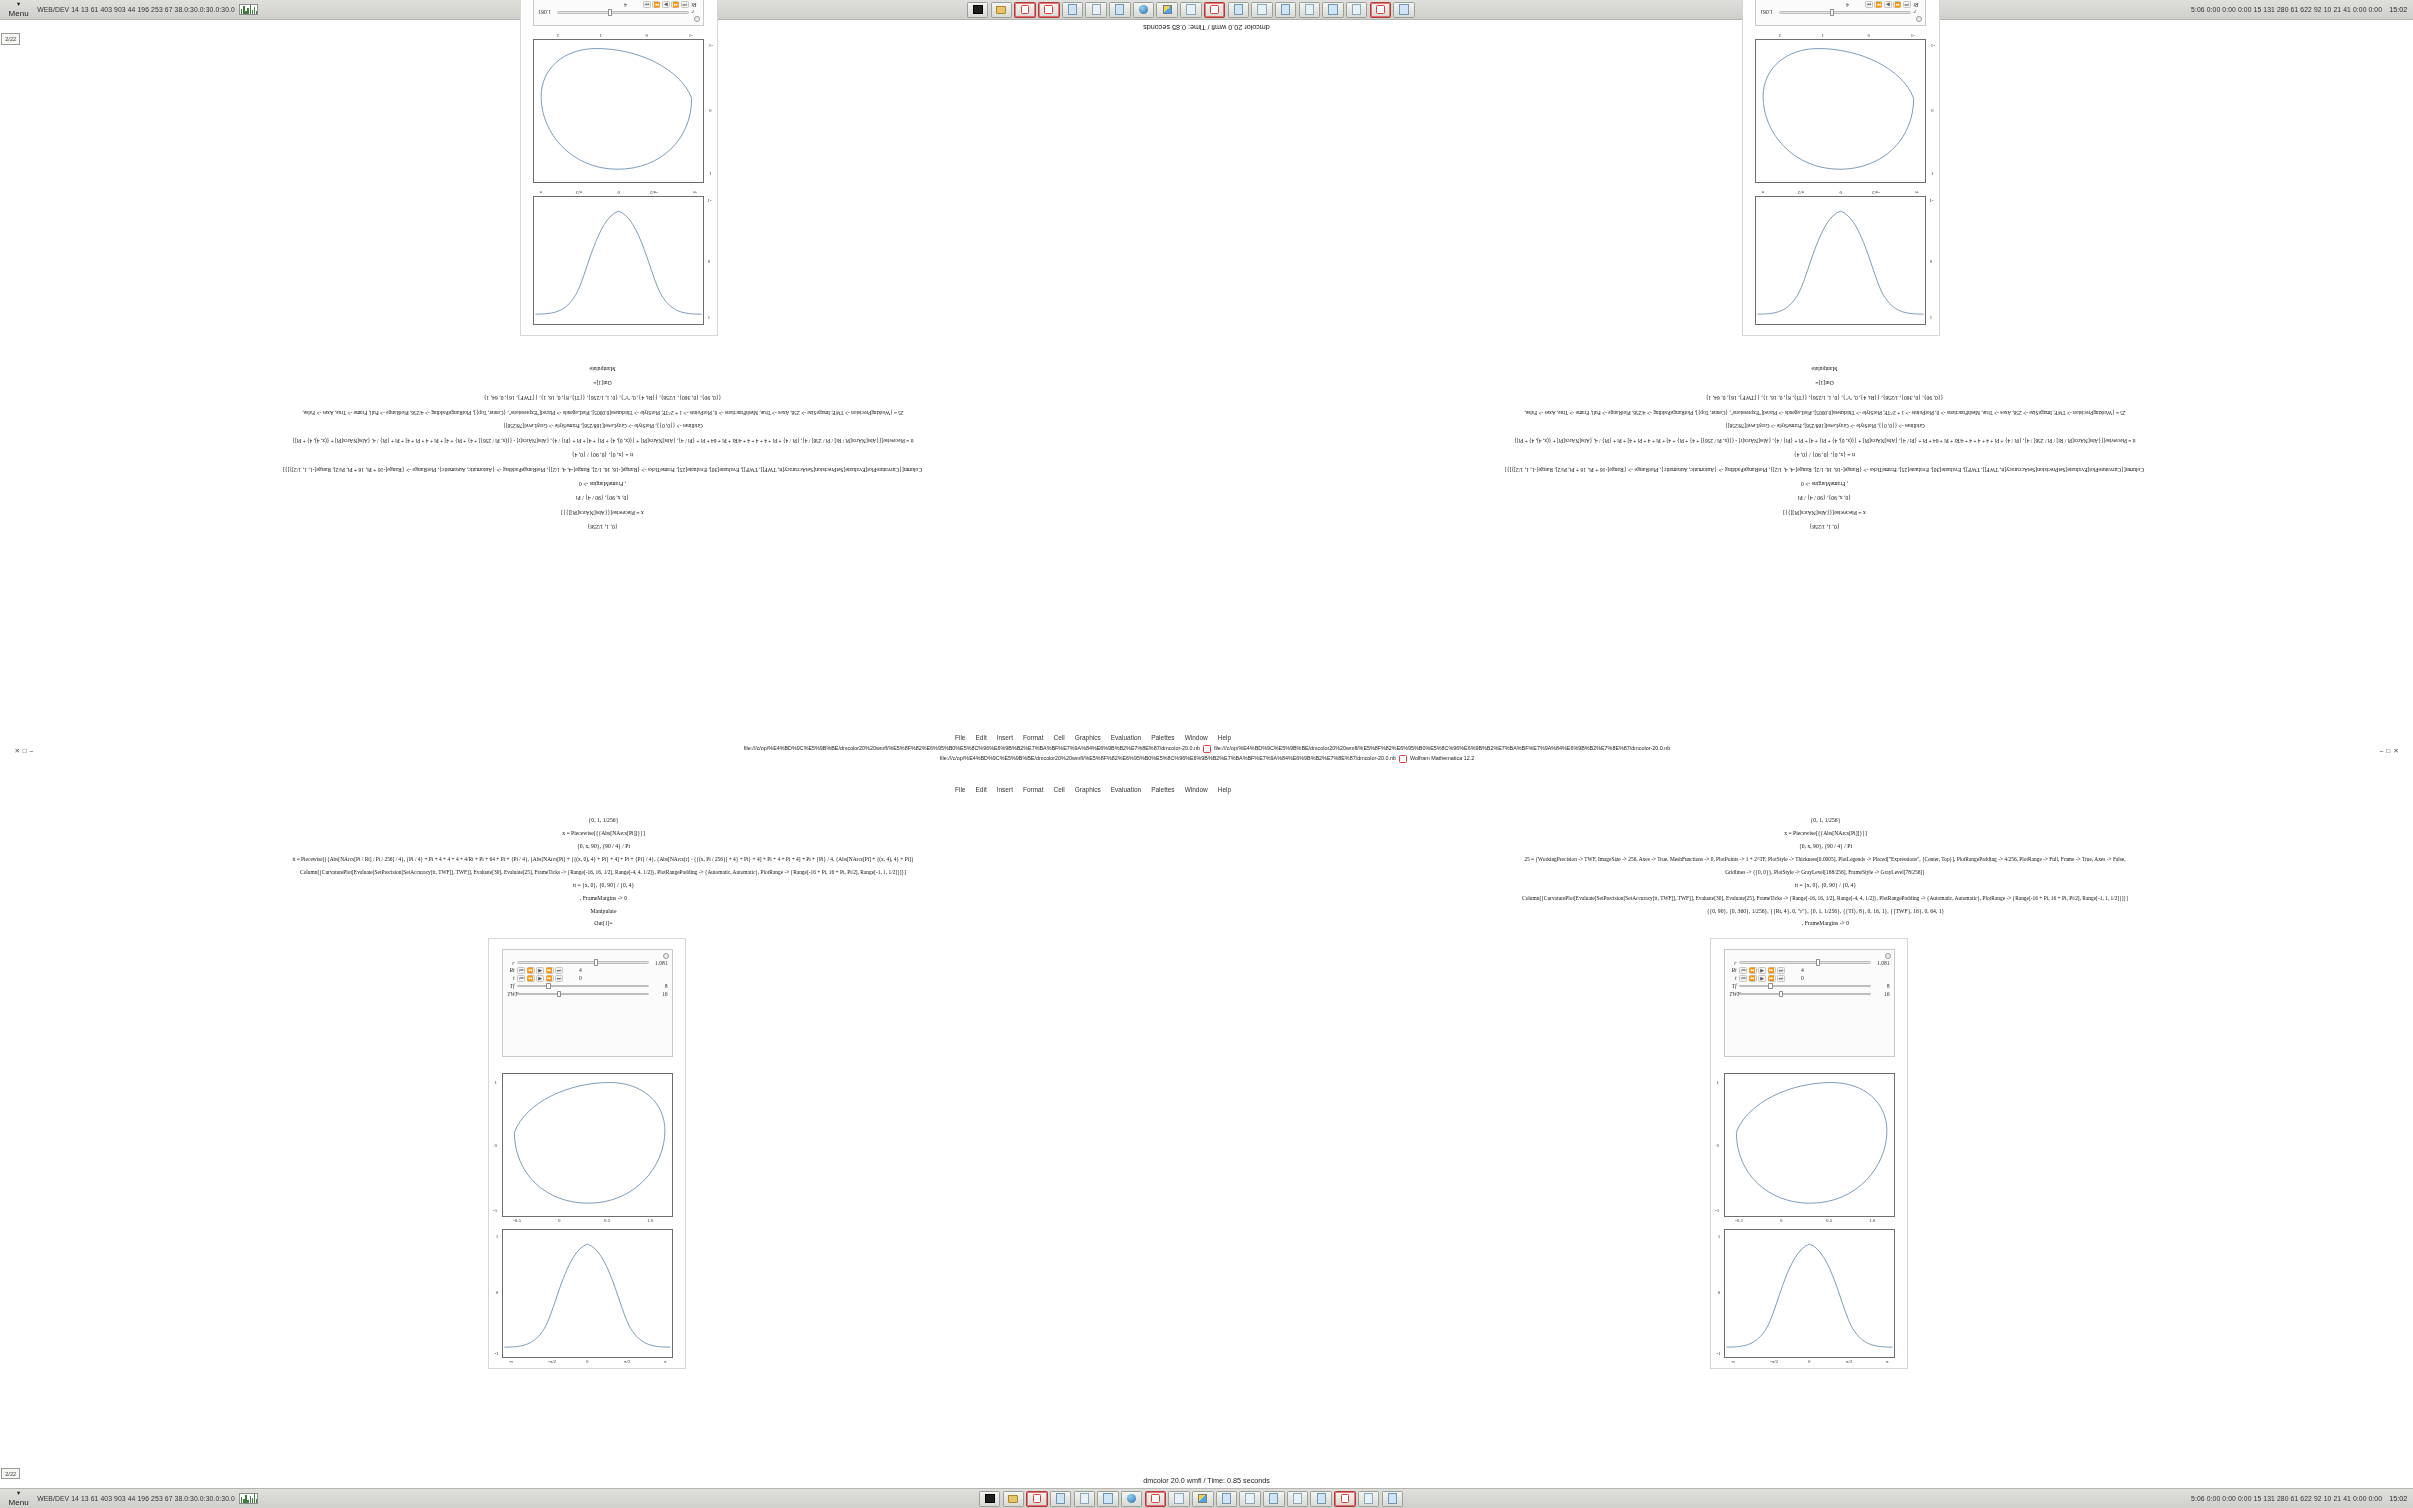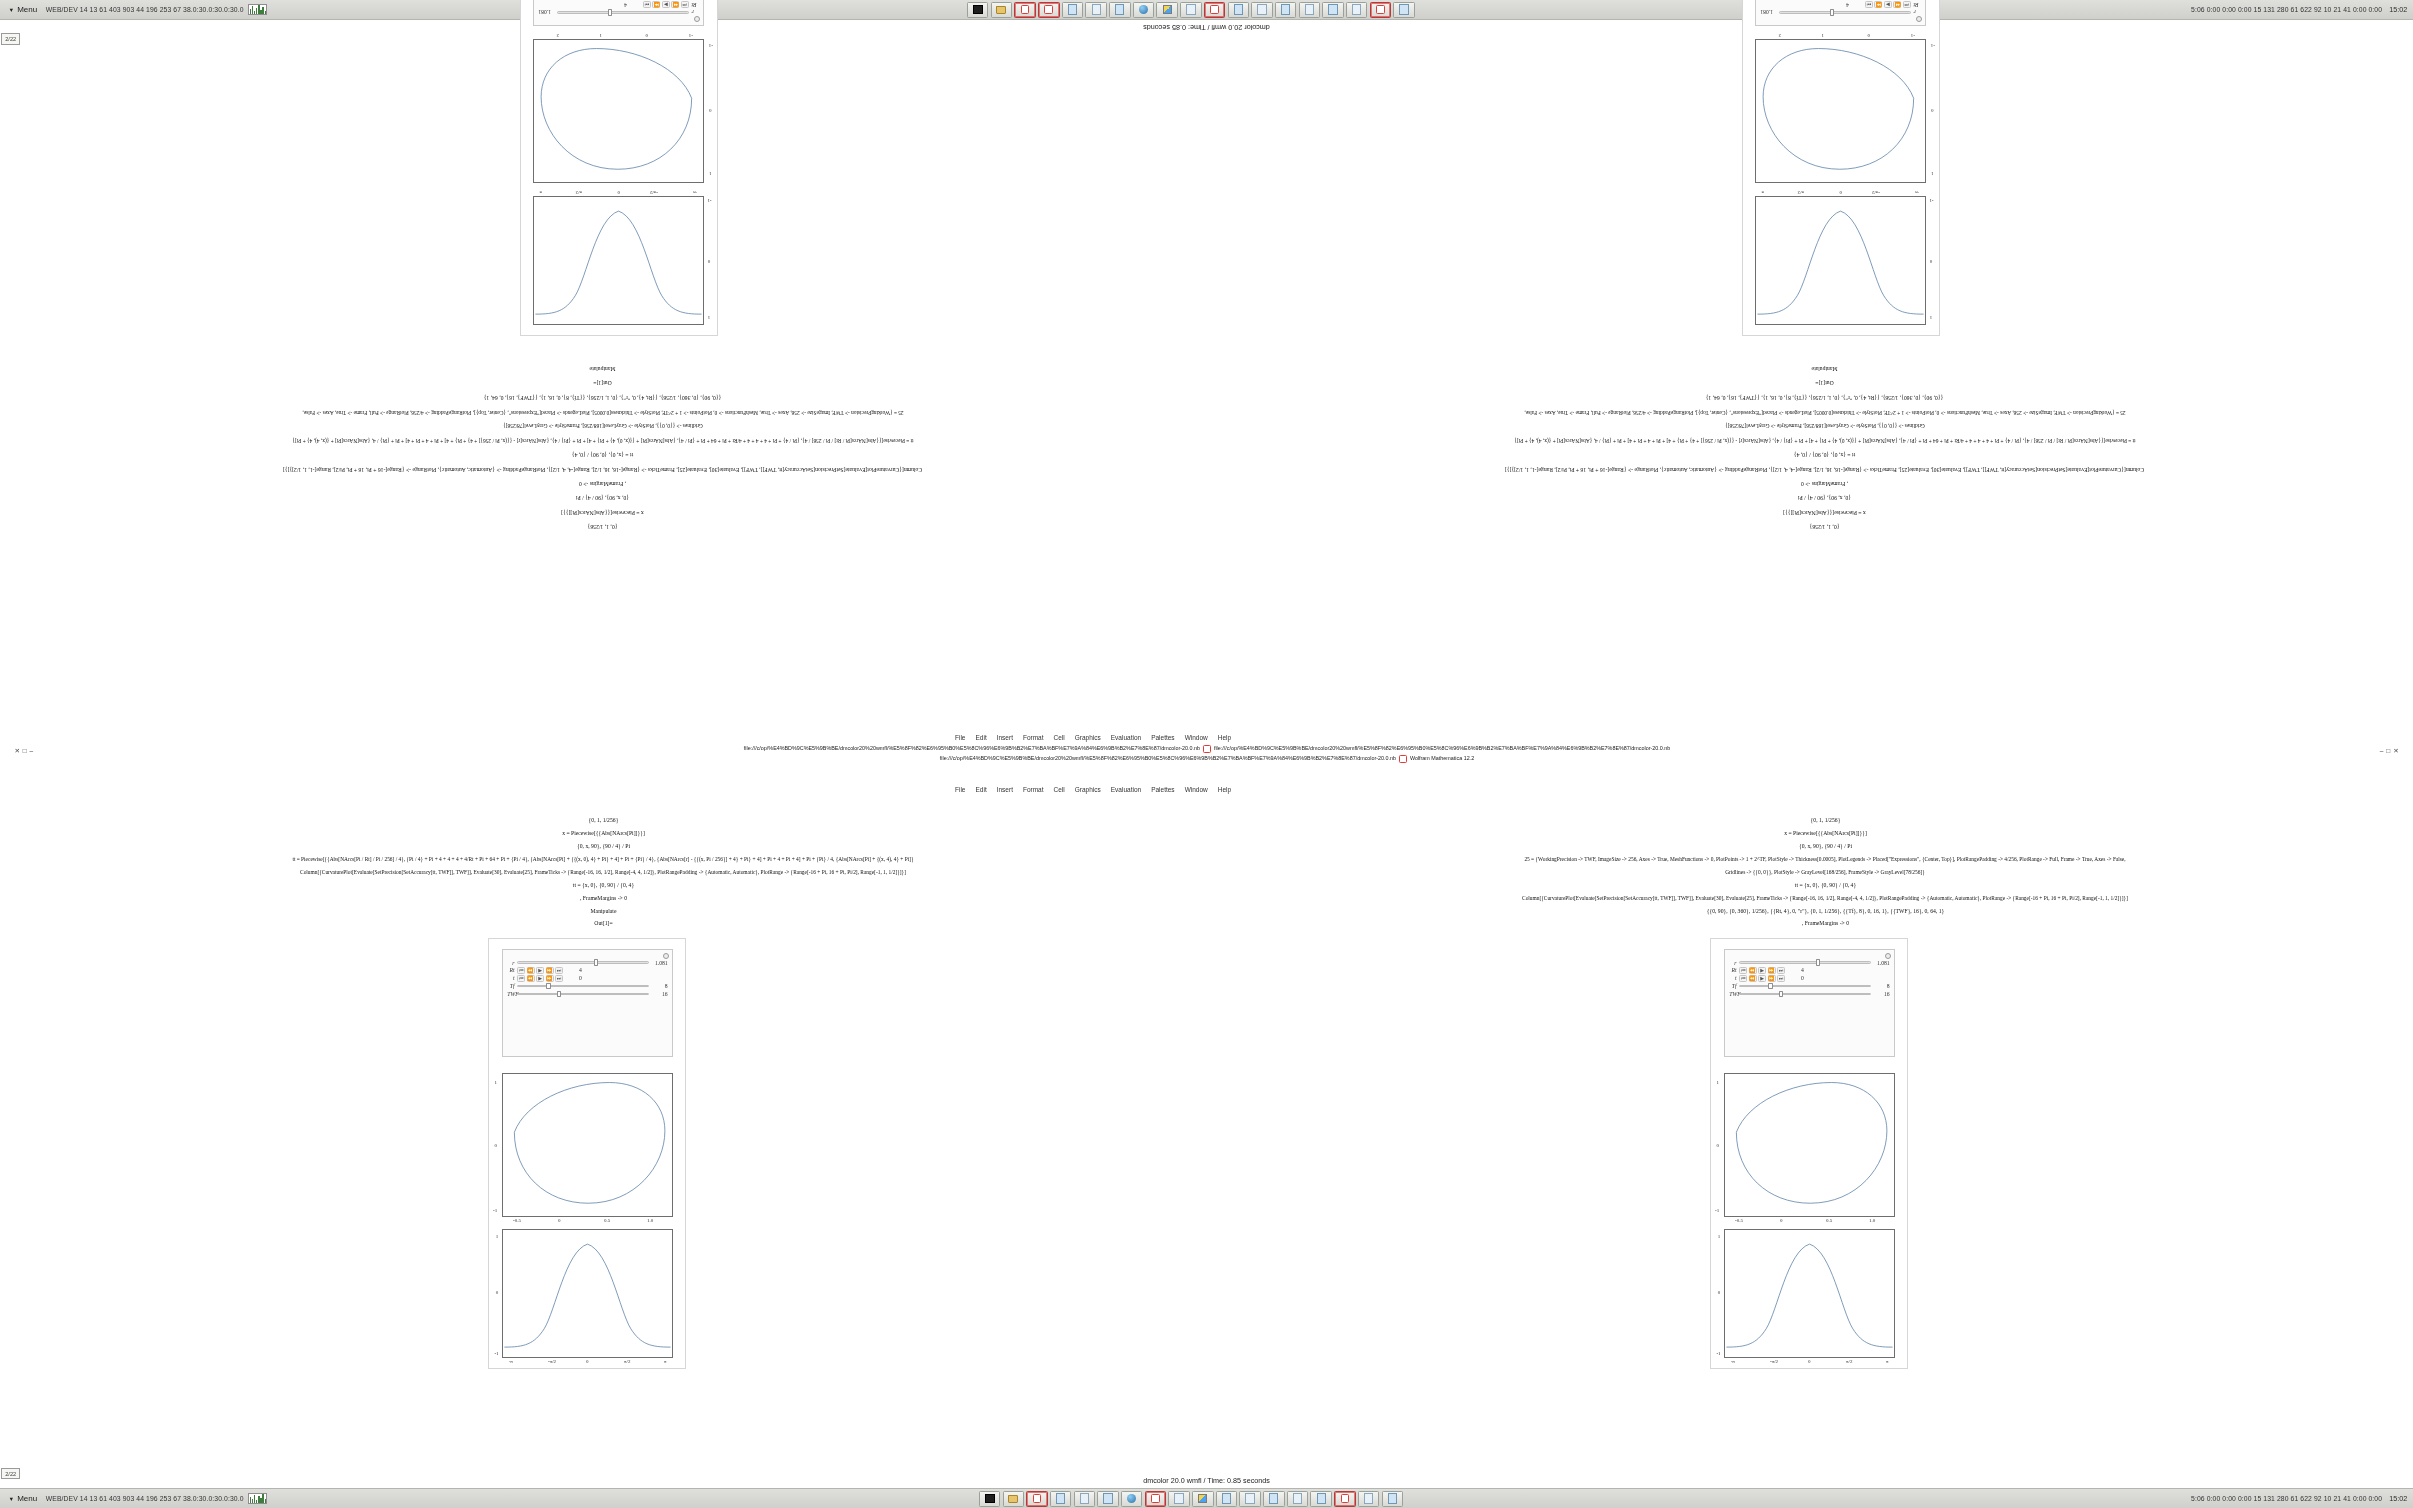--- a/index.html
+++ b/index.html
@@ -27,21 +27,21 @@
   }
   .panel.top { top: 0; }
   .panel.bottom { bottom: 0; border-bottom: none; border-top: 0.7px solid #b4b5b0; }
   .panel .pstart { display: flex; align-items: center; gap: 4.3px; padding-left: 4.3px; width: 302px; }
   .panel .pcenter { flex: 1; display: flex; align-items: center; justify-content: center; gap: 2.2px; }
   .panel .pend { display: flex; align-items: center; justify-content: flex-end; gap: 7.2px; padding-right: 5.7px; width: 302px; font-size: 7.2px; }
 
   .menu-btn {
     display: flex; align-items: center; gap: 2.9px;
     padding: 0.7px 4.3px; border-radius: 2.2px;
-    font-size: 8px; color: #222;
+    font-size: 8px; color: #222; flex-direction: column;
   }
   .menu-btn .tri { font-size: 5.7px; }
   .sysinfo { font-size: 6.8px; color: #333; letter-spacing: 0.1px; white-space: nowrap; }
   .cpugraph {
     width: 18.7px; height: 11.5px; background: #fff;
     border: 0.7px solid #8d8d8d; position: relative; overflow: hidden;
   }
   .cpugraph i { position: absolute; bottom: 0; width: 1.4px; background: #3f7d3f; }
 
   

